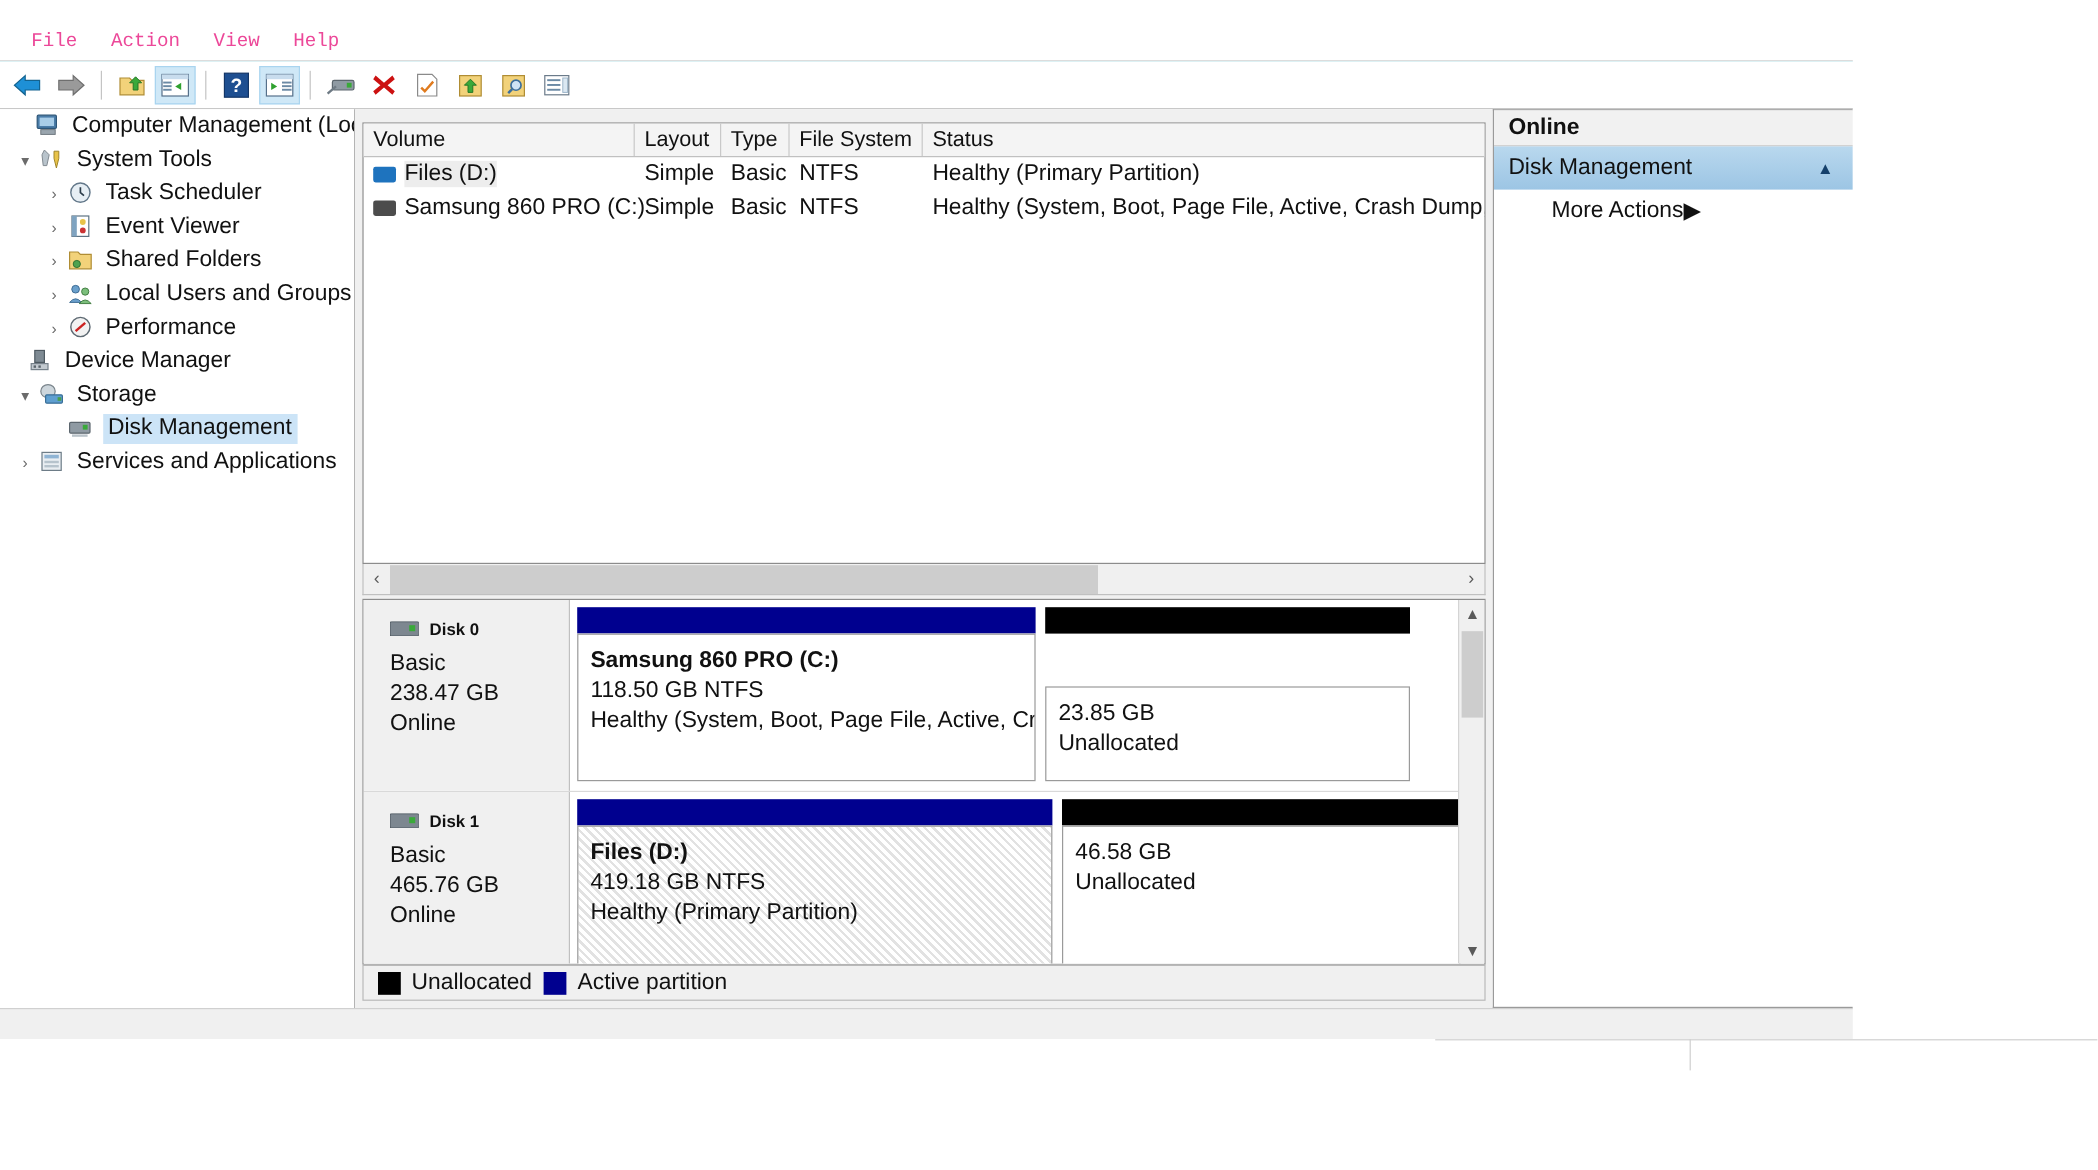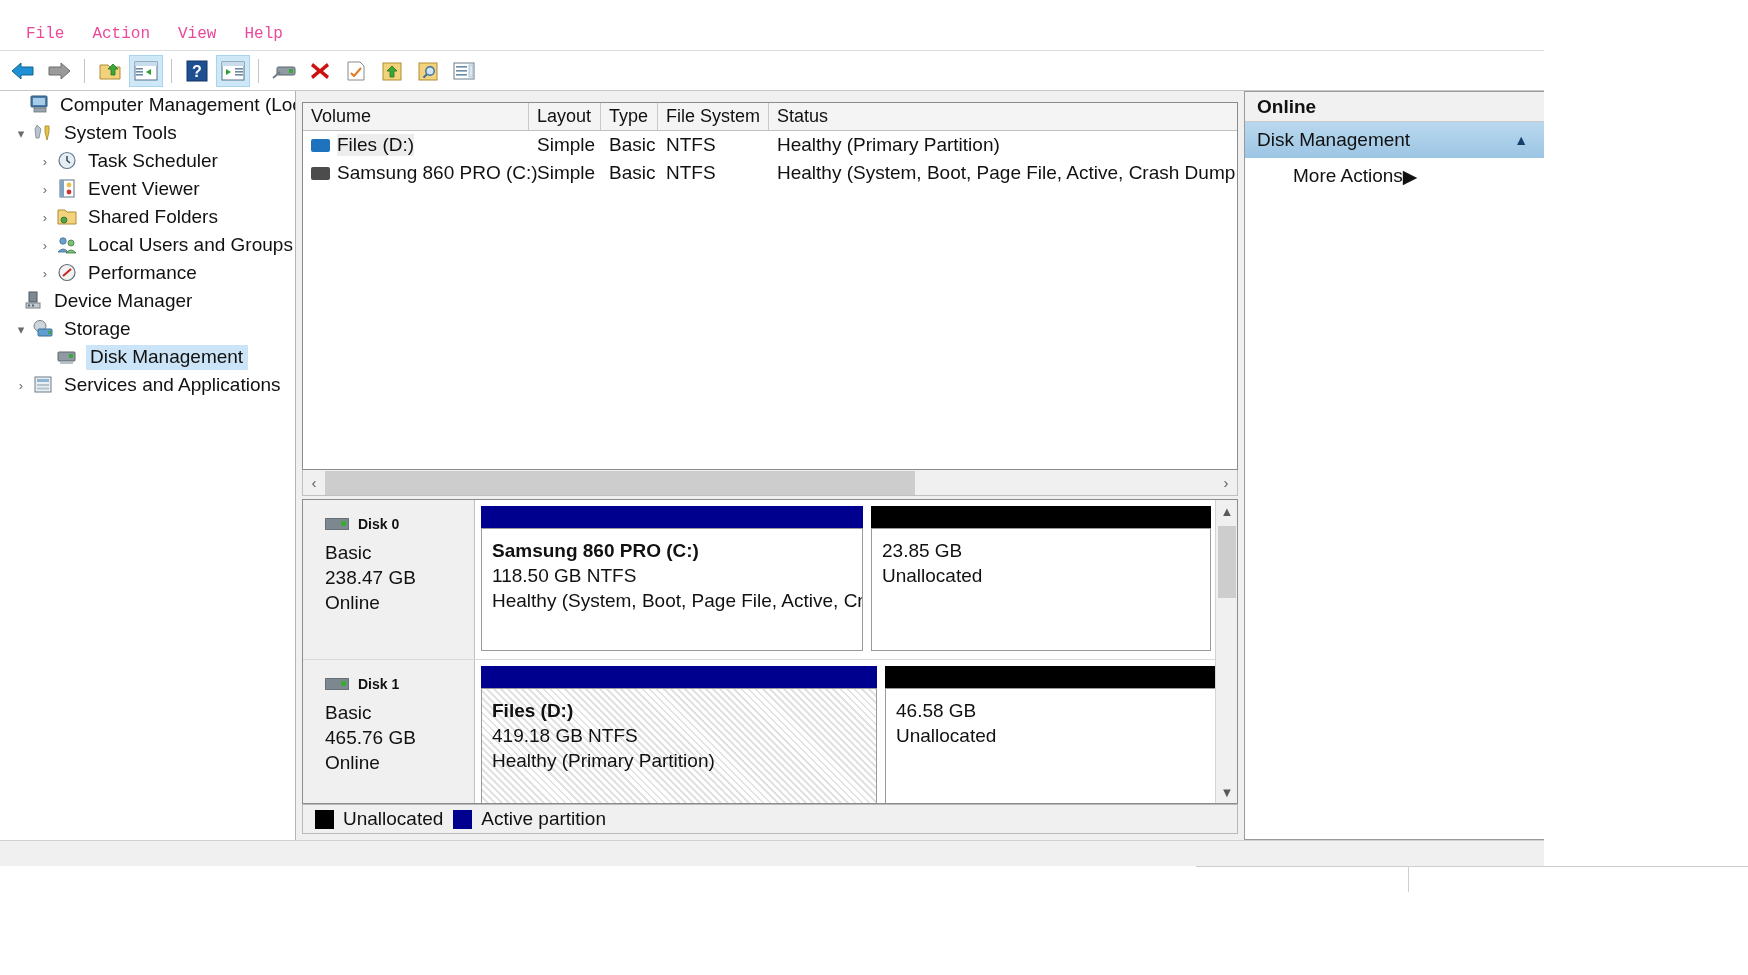--- a/index.html
+++ b/index.html
@@ -553,21 +553,21 @@
       </div>
       <div class="disk-parts">
         <div class="part" style="width:382px;">
           <div class="part-bar primary"></div>
           <div class="part-body">
             <div class="part-title">Samsung 860 PRO  (C:)</div>
             <div>118.50 GB NTFS</div>
             <div>Healthy (System, Boot, Page File, Active, Cr</div>
           </div>
         </div>
-        <div class="part" style="width:340px;">
+        <div class="part" style="width:304px;gap:44px;">
           <div class="part-bar unalloc"></div>
           <div class="part-body">
             <div>23.85 GB</div>
             <div>Unallocated</div>
           </div>
         </div>
       </div>
     </div>
 
     <div class="disk-row">

